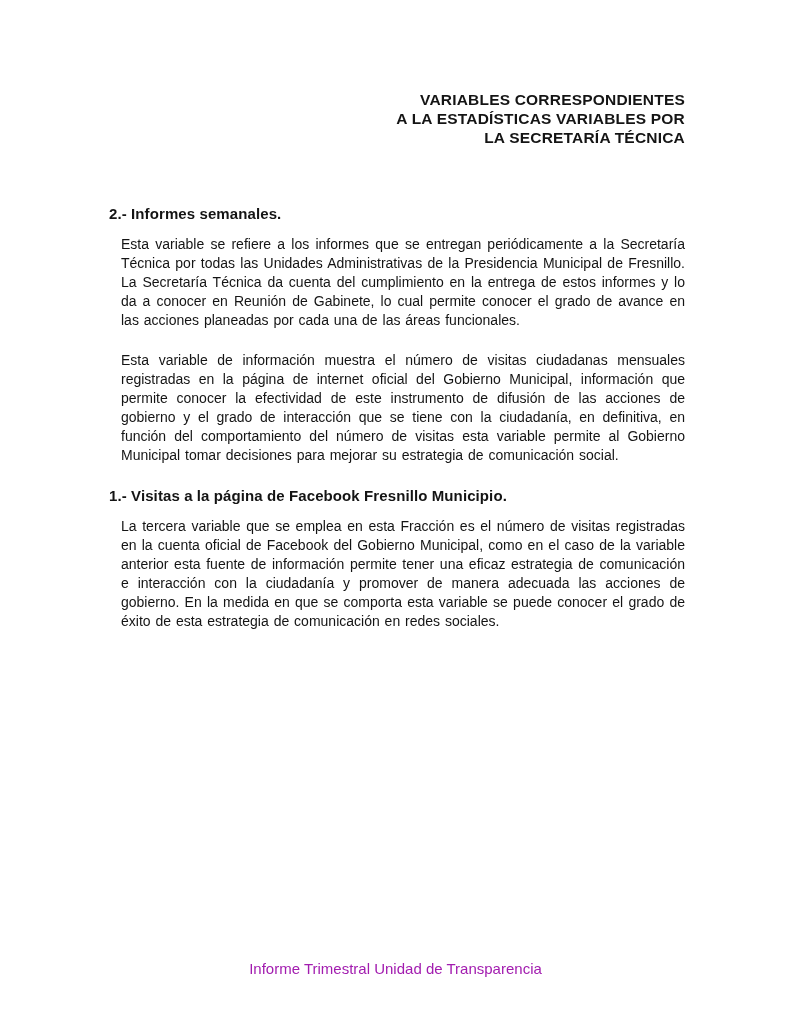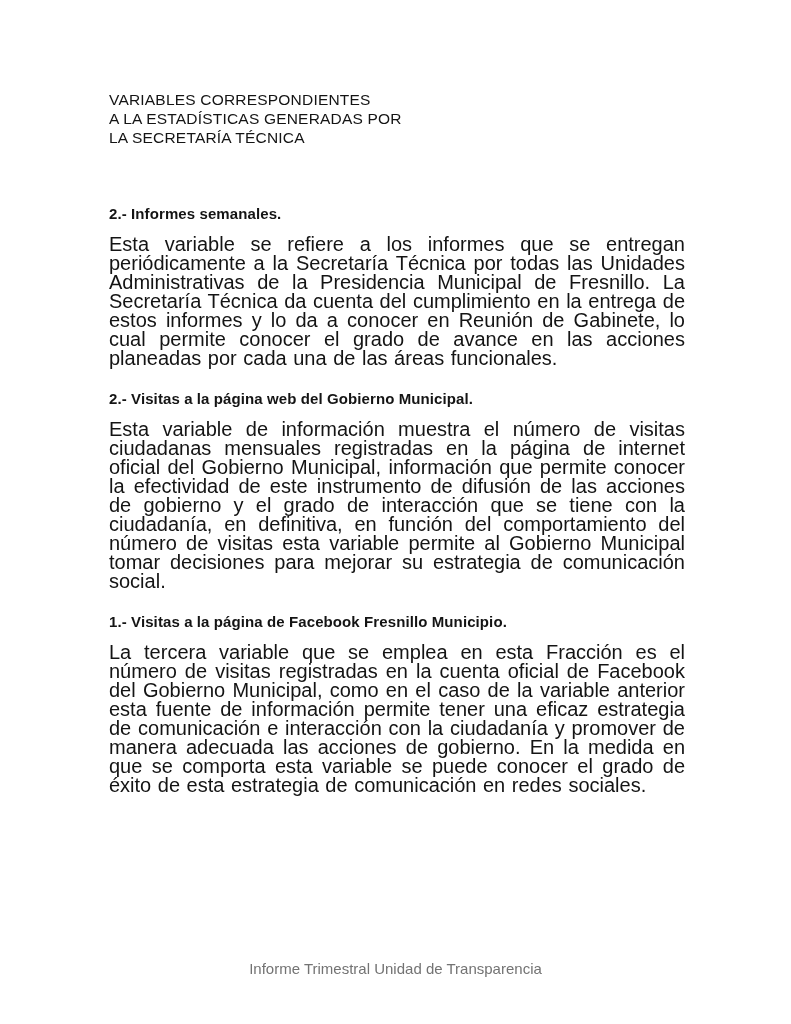--- a/index.html
+++ b/index.html
@@ -16,74 +16,73 @@
     overflow: hidden;
   }
   .page {
     position: absolute;
     inset: 0;
     box-sizing: border-box;
     padding: 90px 106px 0 109px;
     background: #ffffff;
   }
   .title {
-    text-align: left;
-    font-weight: normal;
+    text-align: right;
+    font-weight: bold;
     font-size: 15.5px;
     line-height: 19px;
     letter-spacing: 0.2px;
     margin: 0 0 57px 0;
   }
   .doc-section {
     margin: 0;
   }
   .section-heading {
     font-size: 15px;
     font-weight: bold;
     line-height: 19px;
     margin: 0 0 12px 0;
     letter-spacing: 0.1px;
   }
   .section-body {
-    font-size: 20px;
+    font-size: 14px;
     font-weight: normal;
     line-height: 19px;
     text-align: justify;
-    margin: 0 0 21px 0;
+    margin: 0 0 21px 12px;
     word-spacing: 1px;
   }
   .footer {
     position: absolute;
     left: 0;
     right: 0;
     bottom: 46px;
     text-align: center;
     font-size: 15px;
     line-height: 18px;
-    color: #737373;
+    color: #a21caf;
   }
 </style>
 </head>
 <body>
 
 <div class="page">
 
   <header class="title">
     <div>VARIABLES CORRESPONDIENTES</div>
-    <div>A LA ESTADÍSTICAS GENERADAS POR</div>
+    <div>A LA ESTADÍSTICAS VARIABLES POR</div>
     <div>LA SECRETARÍA TÉCNICA</div>
   </header>
 
   <section class="doc-section">
     <h2 class="section-heading">2.- Informes semanales.</h2>
     <p class="section-body">Esta variable se refiere a los informes que se entregan periódicamente a la Secretaría Técnica por todas las Unidades Administrativas de la Presidencia Municipal de Fresnillo. La Secretaría Técnica da cuenta del cumplimiento en la entrega de estos informes y lo da a conocer en Reunión de Gabinete, lo cual permite conocer el grado de avance en las acciones planeadas por cada una de las áreas funcionales.</p>
   </section>
 
   <section class="doc-section">
-    <h2 class="section-heading">2.- Visitas a la página web del Gobierno Municipal.</h2>
     <p class="section-body">Esta variable de información muestra el número de visitas ciudadanas mensuales registradas en la página de internet oficial del Gobierno Municipal, información que permite conocer la efectividad de este instrumento de difusión de las acciones de gobierno y el grado de interacción que se tiene con la ciudadanía, en definitiva, en función del comportamiento del número de visitas esta variable permite al Gobierno Municipal tomar decisiones para mejorar su estrategia de comunicación social.</p>
   </section>
 
   <section class="doc-section">
     <h2 class="section-heading">1.- Visitas a la página de Facebook Fresnillo Municipio.</h2>
     <p class="section-body">La tercera variable que se emplea en esta Fracción es el número de visitas registradas en la cuenta oficial de Facebook del Gobierno Municipal, como en el caso de la variable anterior esta fuente de información permite tener una eficaz estrategia de comunicación e interacción con la ciudadanía y promover de manera adecuada  las acciones de gobierno. En la medida en que se comporta esta variable se puede conocer el grado de éxito de esta estrategia de comunicación en redes sociales.</p>
   </section>
 
   <footer class="footer">Informe Trimestral Unidad de Transparencia</footer>
 

